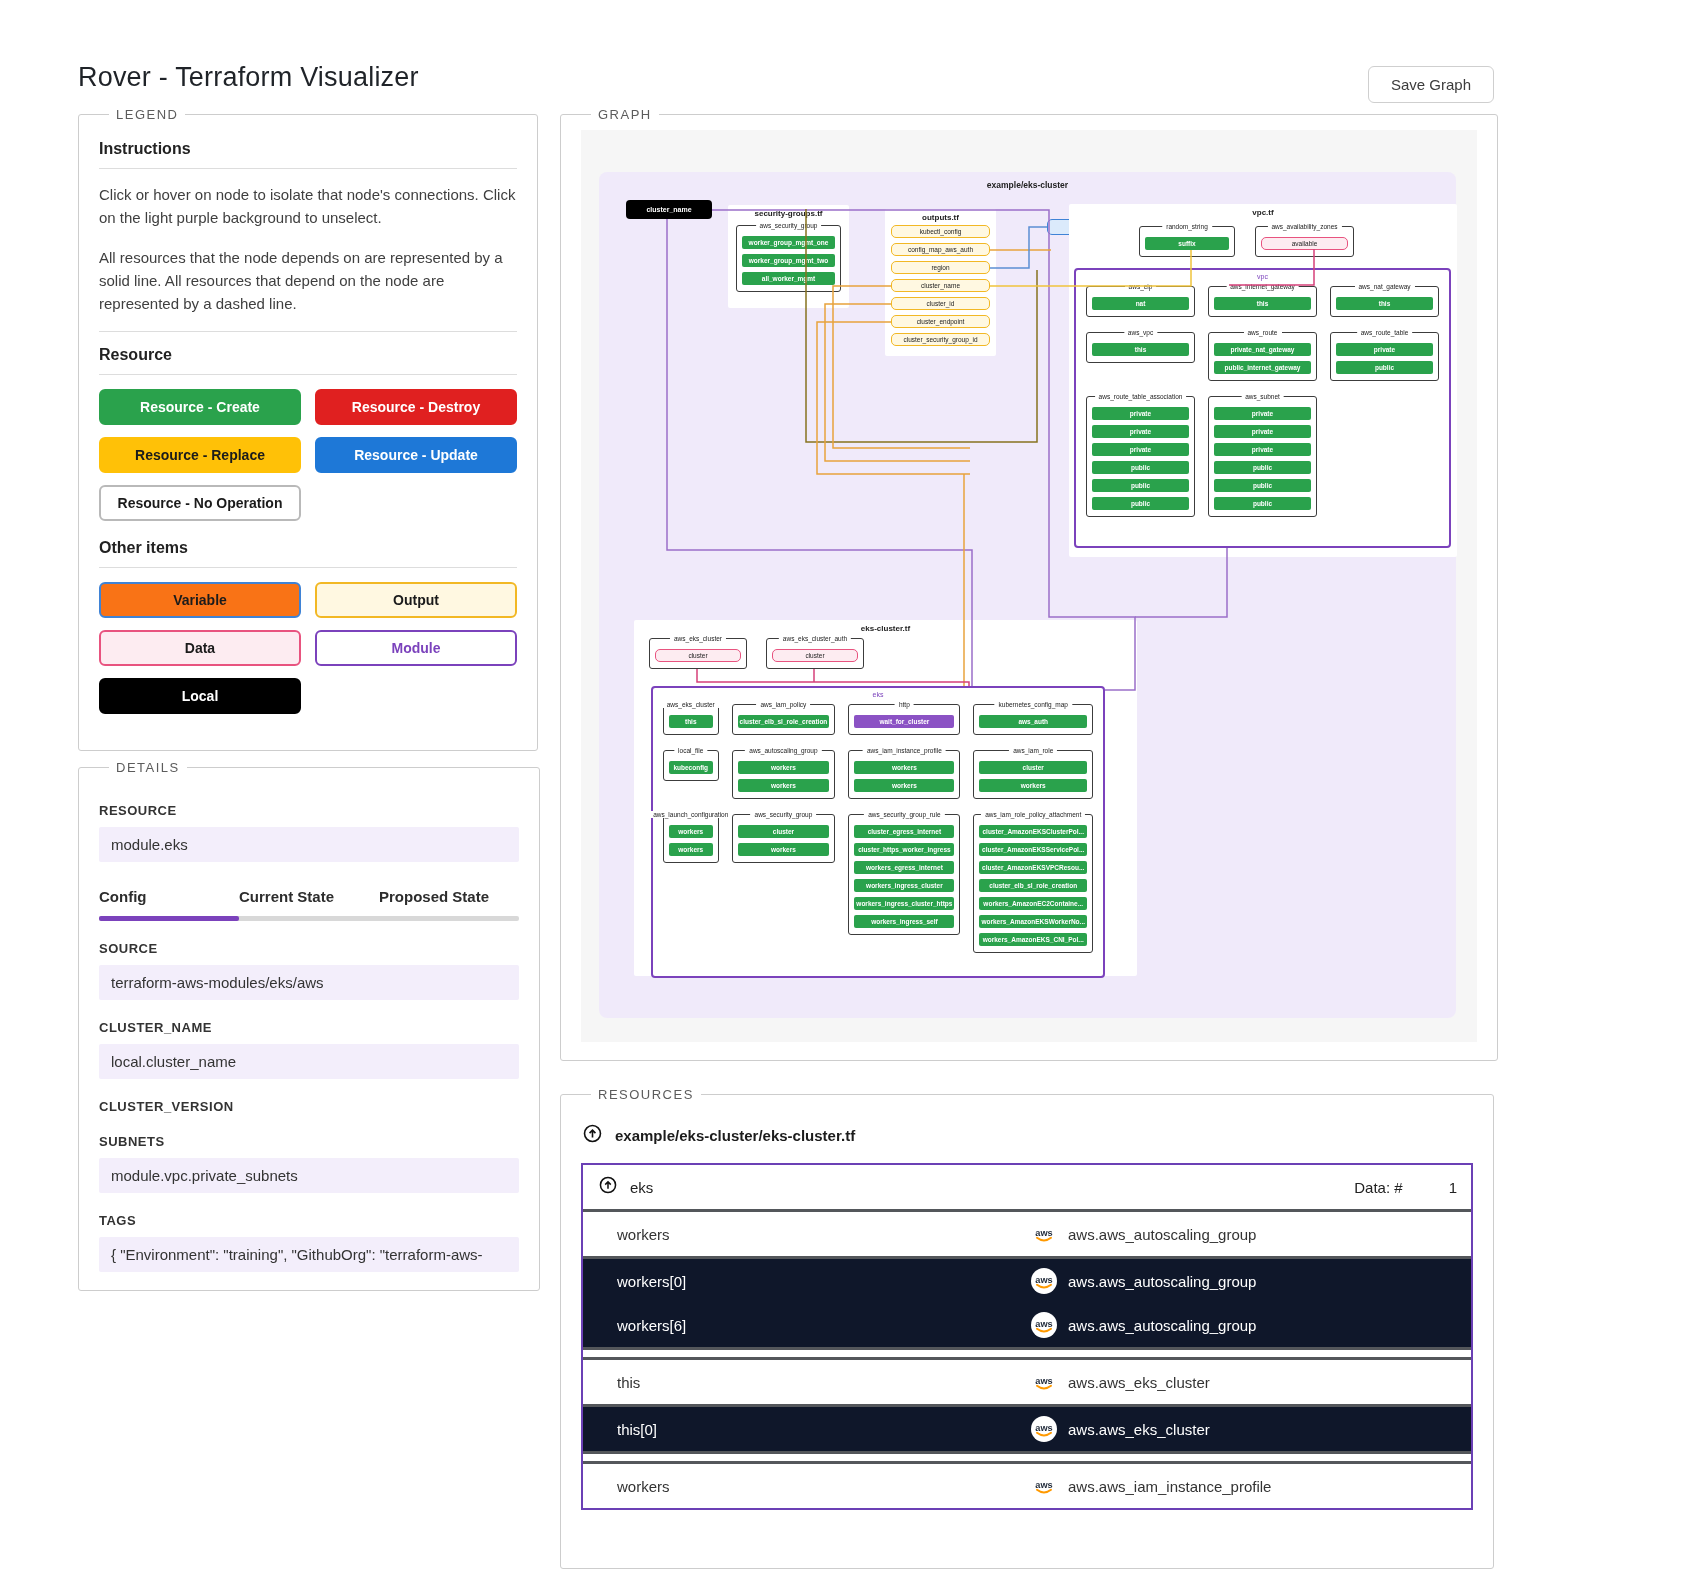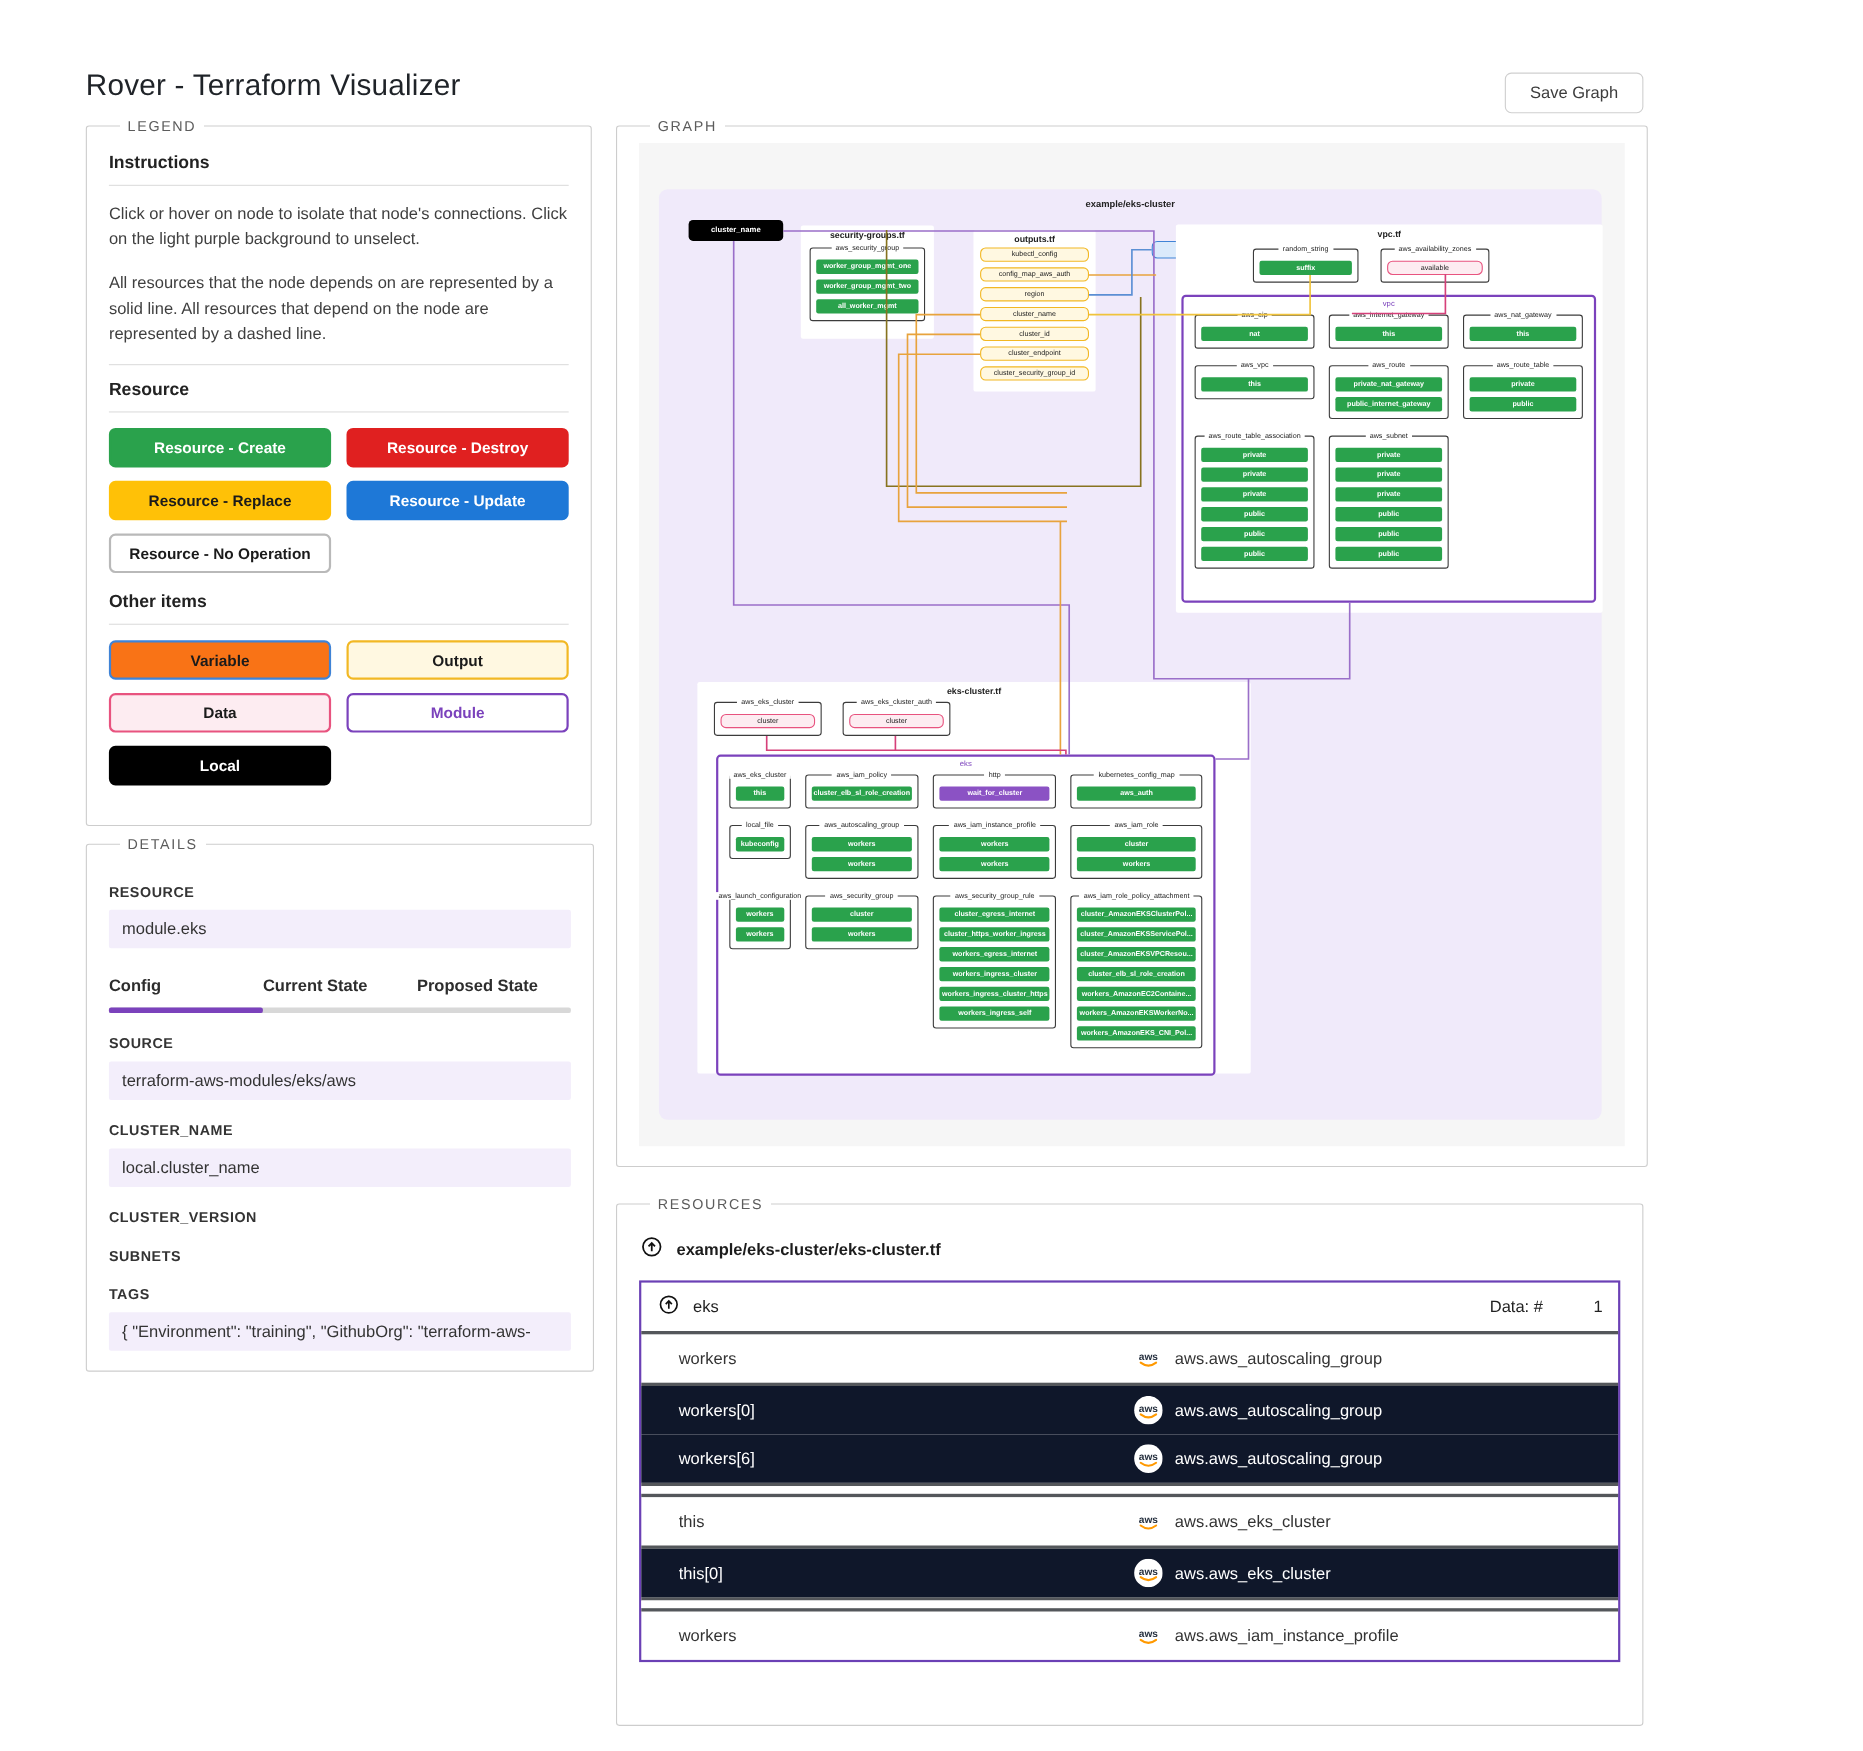--- a/index.html
+++ b/index.html
@@ -137,20 +137,21 @@
         <div class="tabtrack">
             <div class="bar" id="tabbar-bar" style="left: 0px; width: 140px;"></div>
           </div>
         <div id="detail-fields">
             <div class="field-label">SOURCE</div>
             <div class="field-value">terraform-aws-modules/eks/aws</div>
             <div class="field-label">CLUSTER_NAME</div>
             <div class="field-value">local.cluster_name</div>
             <div class="field-label">CLUSTER_VERSION</div>
             <div class="field-label">SUBNETS</div>
+            <div class="field-value">module.vpc.private_subnets</div>
             <div class="field-label">TAGS</div>
             <div class="field-value">{ "Environment": "training", "GithubOrg": "terraform-aws-</div>
           </div>
       </fieldset>
     </div>
 
     <div class="right-col">
       <fieldset class="panel graph-panel">
         <legend>GRAPH</legend>
         <div class="canvas" id="graph-canvas">

